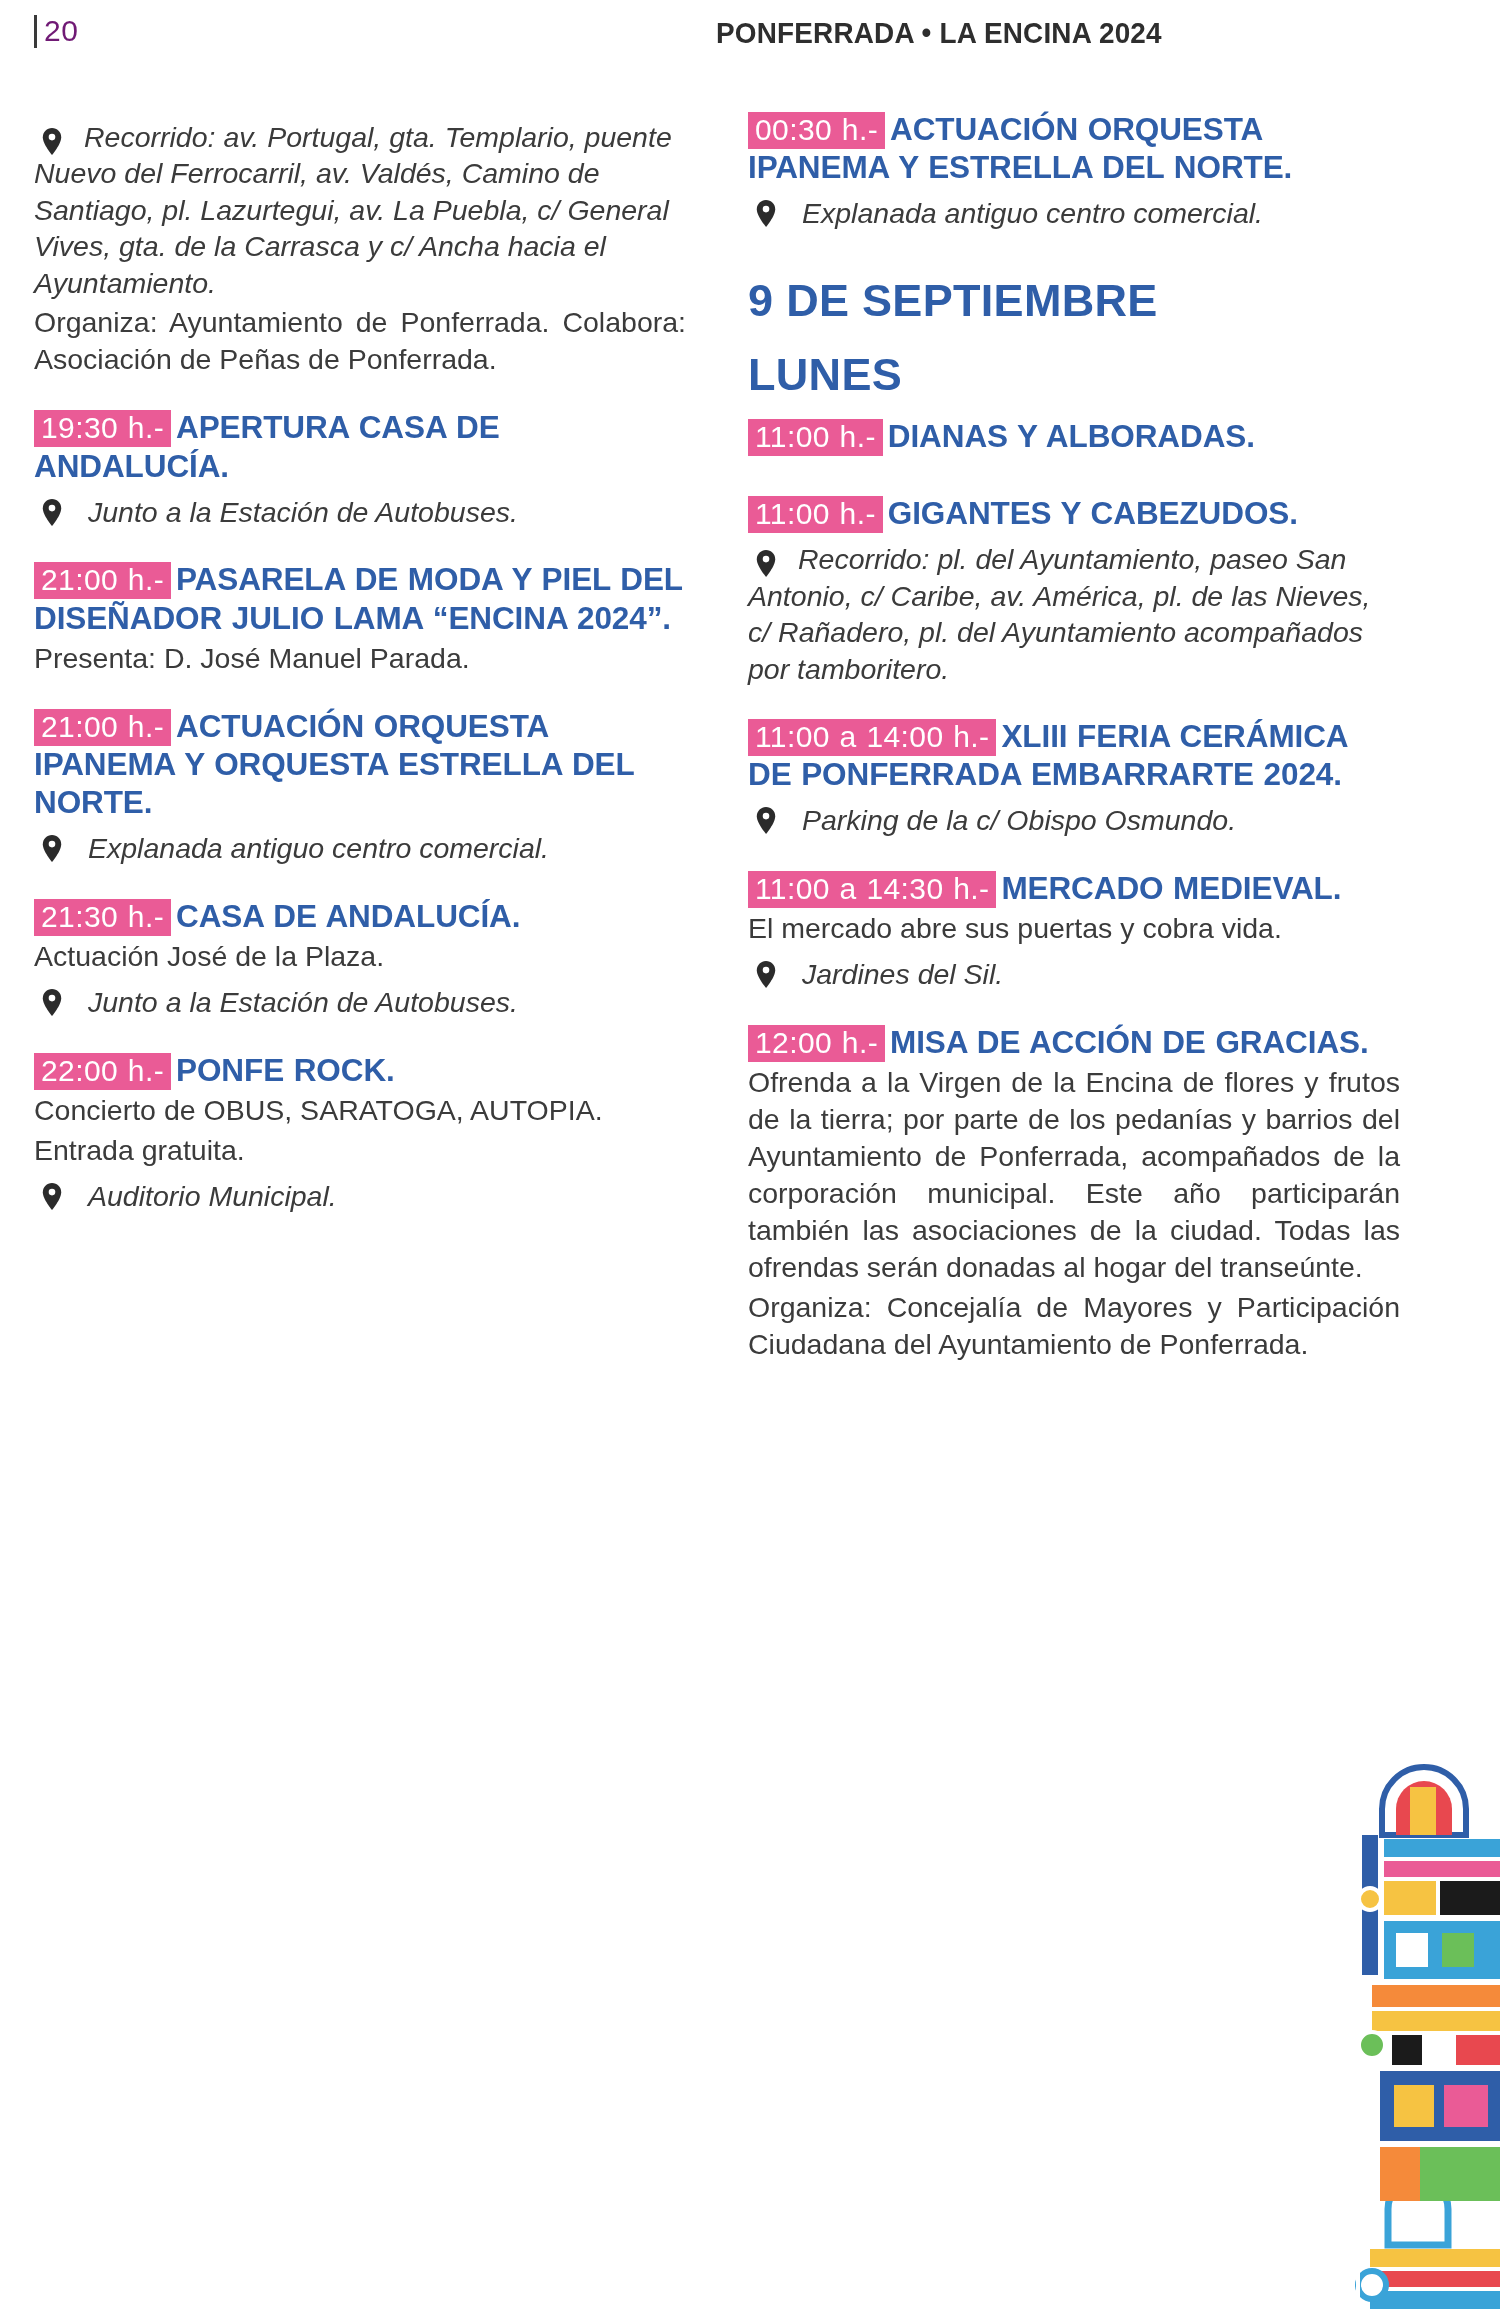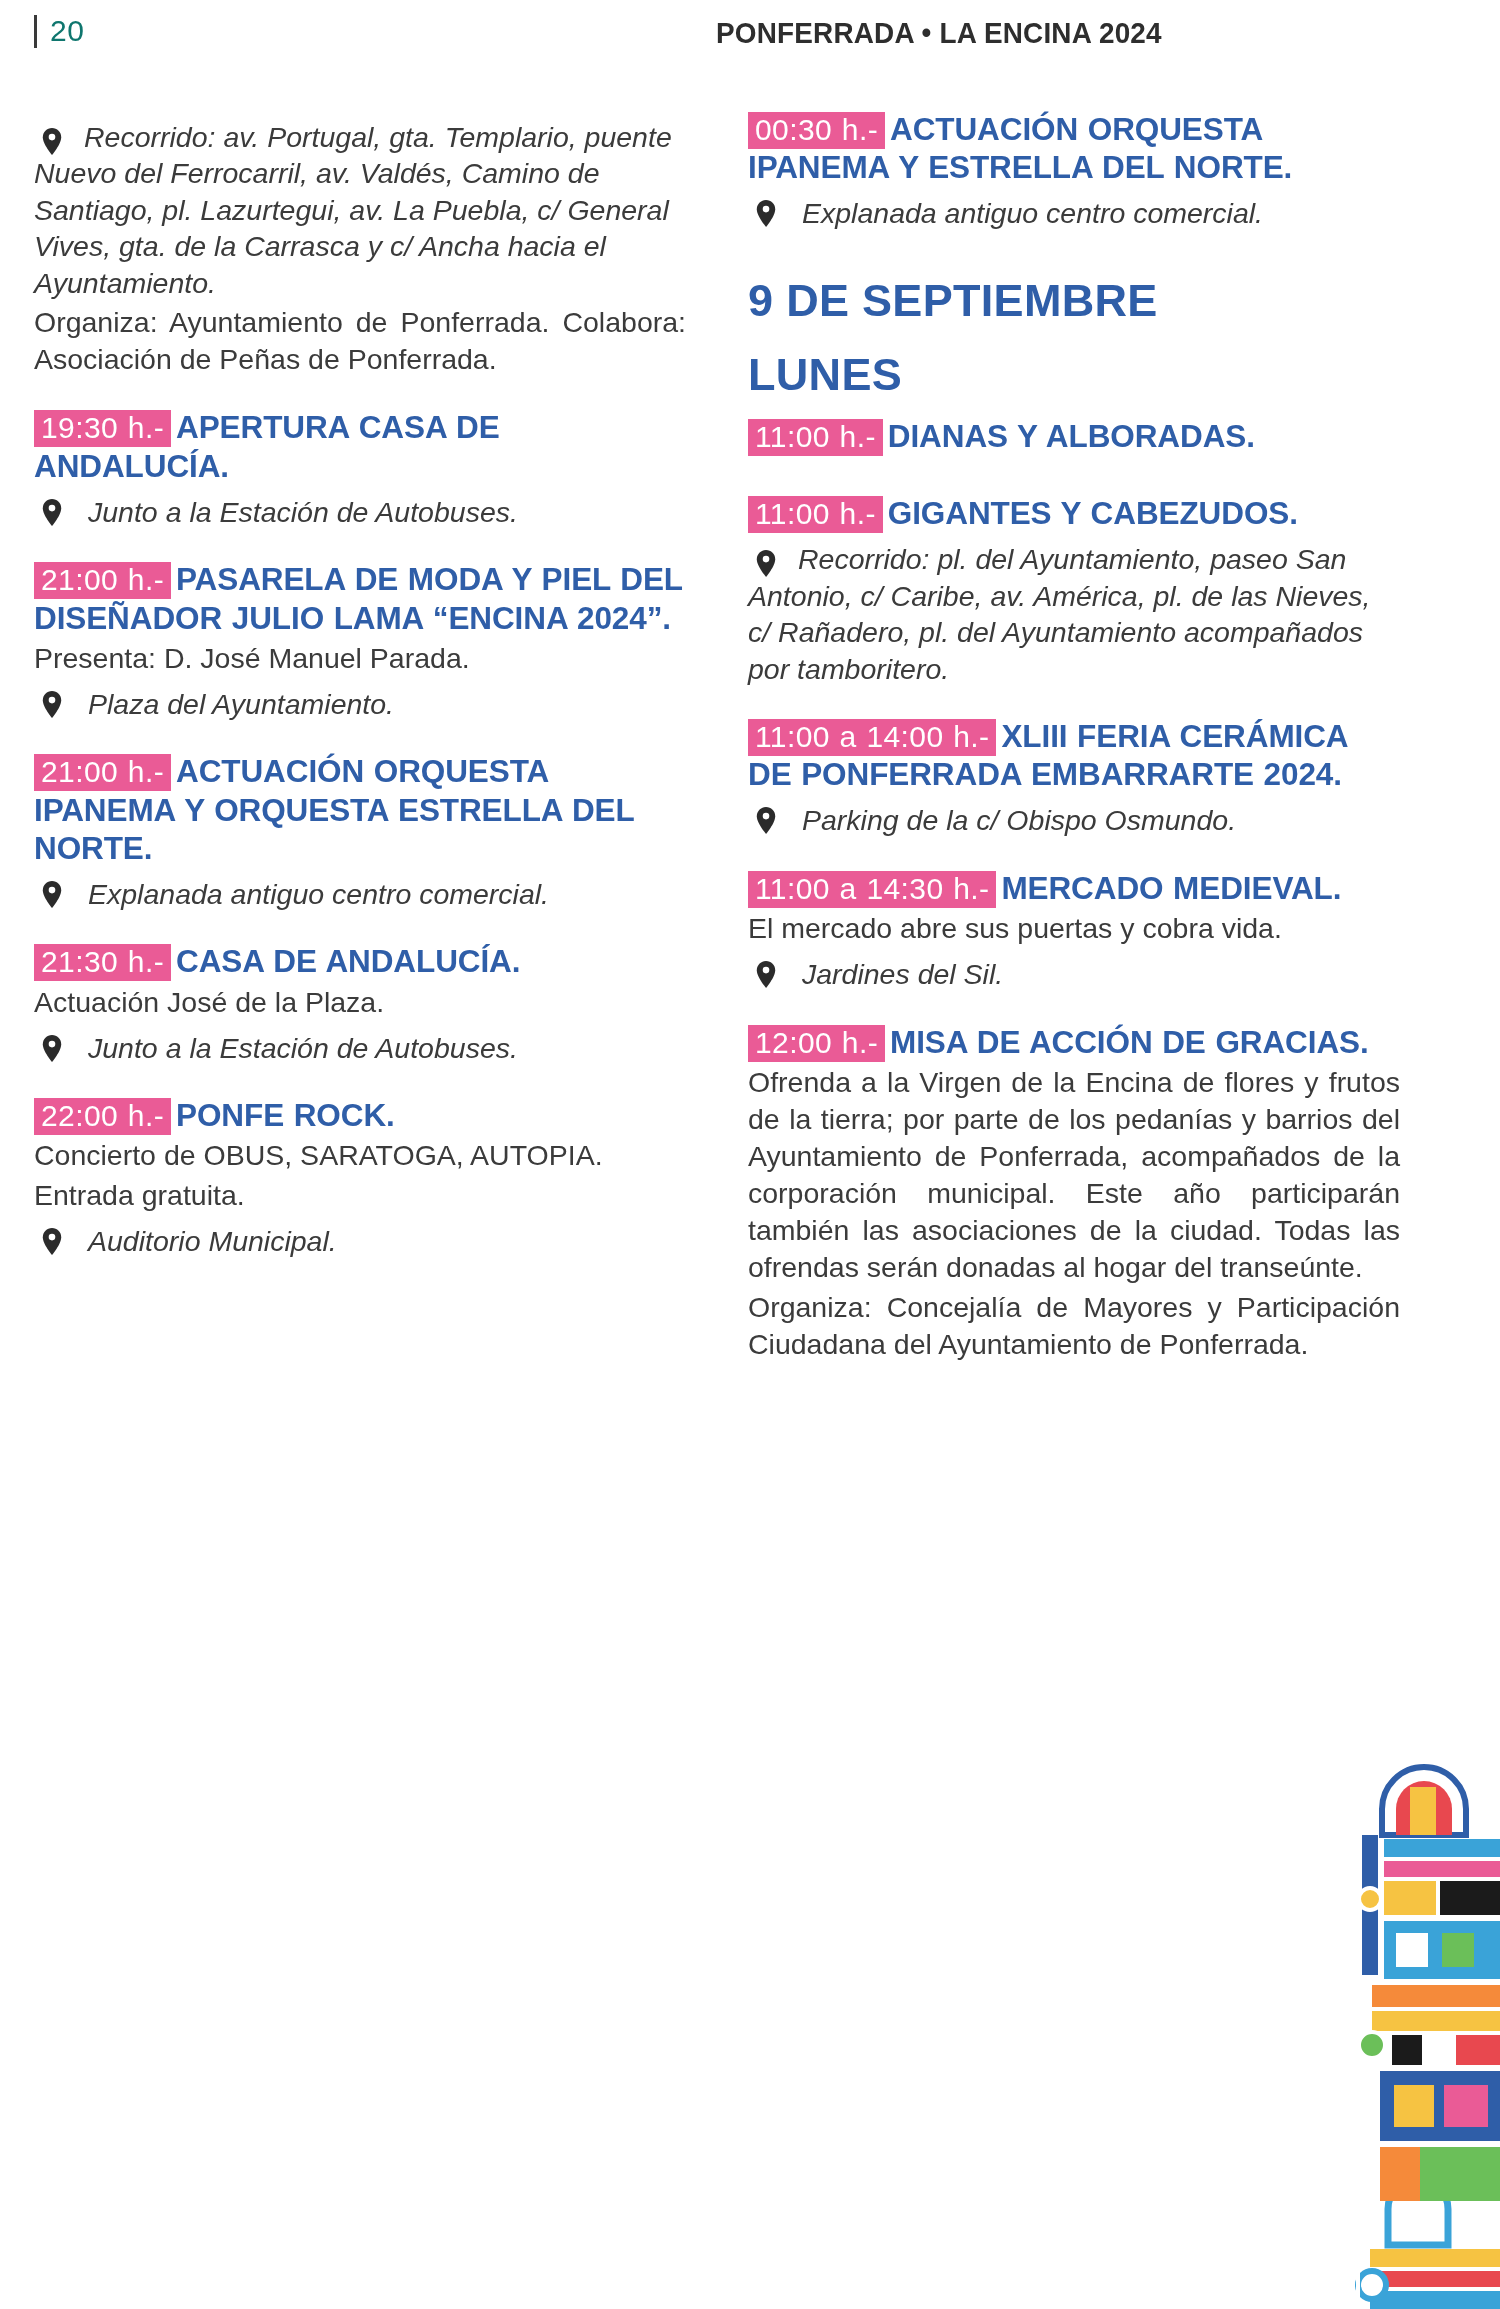--- a/index.html
+++ b/index.html
@@ -26,22 +26,22 @@
     position: relative;
     height: 78px;
     padding-top: 14px;
   }
   .folio {
     position: absolute;
     left: 34px;
     top: 14px;
     display: flex;
     align-items: flex-end;
-    gap: 13px;
-    color: #0f766e;
+    gap: 7px;
+    color: #701a75;
     font-size: 30px;
     font-weight: 400;
     letter-spacing: 0.5px;
   }
   .folio-rule {
     display: inline-block;
     width: 3px;
     height: 33px;
     background: #3a3a3a;
   }
@@ -207,29 +207,20 @@
           </span>
           <span>Junto a la Estación de Autobuses.</span>
         </div>
       </div>
 
       <div class="event">
         <div class="ev-title">
           <span class="time-badge">21:00 h.-</span><span class="tt">PASARELA DE MODA Y PIEL DEL DISEÑADOR JULIO LAMA “ENCINA 2024”.</span>
         </div>
         <div class="ev-desc nojust">Presenta: D. José Manuel Parada.</div>
-        <div class="ev-loc">
-          <span class="pin">
-            <svg viewBox="0 0 20 27">
-                <path d="M10 0C4.9 0 0.8 4.1 0.8 9.2c0 6.9 9.2 17.8 9.2 17.8s9.2-10.9 9.2-17.8C19.2 4.1 15.1 0 10 0z" fill="#2b2b2b"></path>
-                <circle cx="10" cy="9.1" r="3.3" fill="#ffffff"></circle>
-              </svg>
-          </span>
-          <span>Plaza del Ayuntamiento.</span>
-        </div>
       </div>
 
       <div class="event">
         <div class="ev-title">
           <span class="time-badge">21:00 h.-</span><span class="tt">ACTUACIÓN ORQUESTA IPANEMA Y ORQUESTA ESTRELLA DEL NORTE.</span>
         </div>
         <div class="ev-loc">
           <span class="pin">
             <svg viewBox="0 0 20 27">
                 <path d="M10 0C4.9 0 0.8 4.1 0.8 9.2c0 6.9 9.2 17.8 9.2 17.8s9.2-10.9 9.2-17.8C19.2 4.1 15.1 0 10 0z" fill="#2b2b2b"></path>

